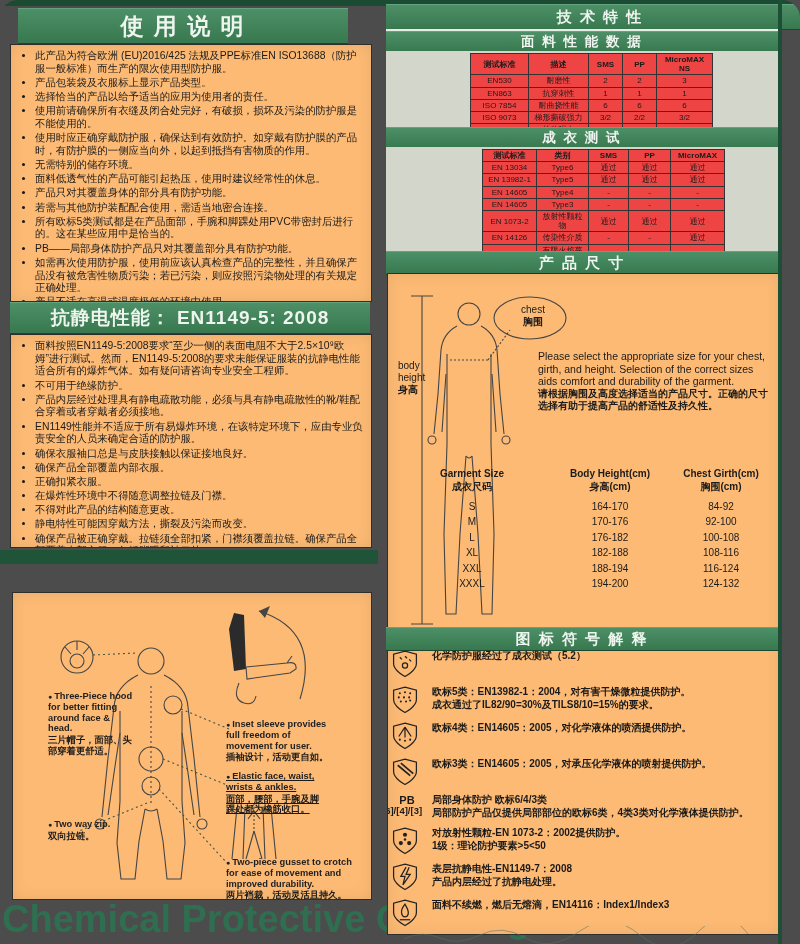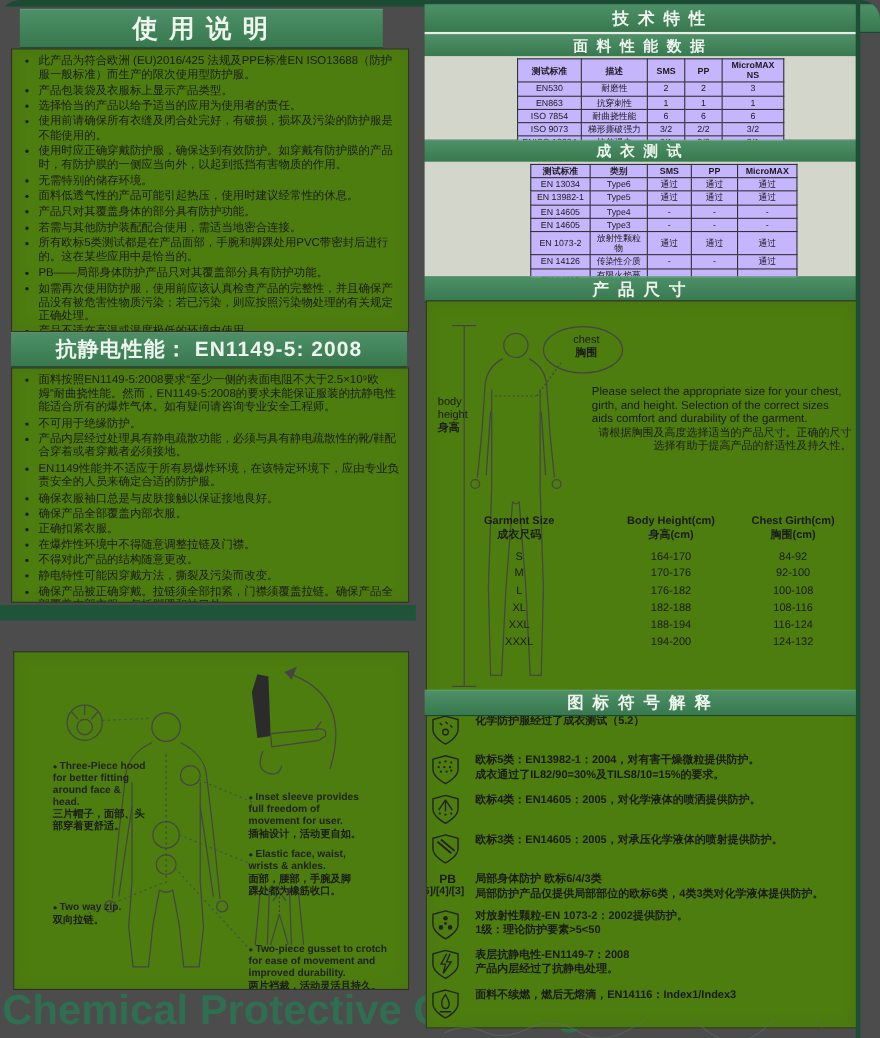--- a/index.html
+++ b/index.html
@@ -2,28 +2,28 @@
 <html><head>
 <meta charset="utf-8">
 <style>
   html,body{margin:0;padding:0;background:#4c4c4c;}
   #page{position:relative;width:800px;height:944px;overflow:hidden;
         background:linear-gradient(115deg,#8cb299 0%,#79a habit 0%,#79a689 40%,#638f74 100%);
         font-family:"Liberation Sans","DejaVu Sans",sans-serif;color:#1b1b1b;border-radius:18px;}
   .bar{position:absolute;background:linear-gradient(#4d8f66,#37784f);color:#eef4ee;
        font-weight:bold;text-align:center;border-top:1px solid #63a37e;border-bottom:1px solid #1b4730;
        display:flex;align-items:center;justify-content:center;letter-spacing:2px;}
-  .panel{position:absolute;background:#4d7c0f;border:1px solid #2e2e2e;box-shadow:inset 0 0 14px rgba(60,70,60,.12);}
+  .panel{position:absolute;background:#fdba74;border:1px solid #2e2e2e;box-shadow:inset 0 0 14px rgba(60,70,60,.12);}
   .band{position:absolute;background:#d2d6cb;}
   .top-strip{position:absolute;left:0;top:0;width:800px;height:6px;background:#1b4c33;}
   .right-edge{position:absolute;left:778px;top:0;width:4px;height:944px;background:#1d4f36;}
   .divider{position:absolute;left:0;top:550px;width:378px;height:14px;background:#1f5438;}
   ul.blist{margin:0;padding:5px 8px 4px 24px;font-size:10.4px;line-height:1.22;}
   ul.blist li{margin-bottom:1.5px;}
-  table.dtab{border-collapse:collapse;background:#c4b5fd;}
+  table.dtab{border-collapse:collapse;background:#ef4444;}
   table.dtab th,table.dtab td{border:1px solid #333;font-size:8px;line-height:1.15;
         padding:1px 2px;text-align:center;font-weight:normal;}
   table.dtab th{font-weight:bold;}
   .sizegrid{position:absolute;display:grid;grid-template-columns:140px 136px 86px;
         font-size:10px;text-align:center;row-gap:4.5px;}
   .sizegrid .hd{font-weight:bold;line-height:1.25;margin-bottom:3px;}
   .sizegrid .hd .zh{font-weight:bold;}
   .callout{position:absolute;font-size:9.3px;line-height:1.16;}
   .callout .en{font-weight:bold;color:#222;}
   .callout .en::before{content:"● ";font-size:7px;}
@@ -64,21 +64,21 @@
         <li>如需再次使用防护服，使用前应该认真检查产品的完整性，并且确保产品没有被危害性物质污染；若已污染，则应按照污染物处理的有关规定正确处理。</li>
         <li>产品不适在高温或温度极低的环境中使用。</li>
       </ul>
   </div>
 
   <div class="bar" style="left:10px;top:302px;width:360px;height:30px;font-size:19px;letter-spacing:1px;">抗静电性能： EN1149-5: 2008</div>
 
   <div class="panel" style="left:10px;top:334px;width:360px;height:212px;overflow:hidden;">
     <ul class="blist">
 
-    <li>面料按照EN1149-5:2008要求“至少一侧的表面电阻不大于2.5×10⁹欧姆”耐曲挠性能。然而，EN1149-5:2008的要求未能保证服装的抗静电性能适合所有的爆炸气体。如有疑问请咨询专业安全工程师。</li>
+    <li>面料按照EN1149-5:2008要求“至少一侧的表面电阻不大于2.5×10⁹欧姆”进行测试。然而，EN1149-5:2008的要求未能保证服装的抗静电性能适合所有的爆炸气体。如有疑问请咨询专业安全工程师。</li>
         <li>不可用于绝缘防护。</li>
         <li>产品内层经过处理具有静电疏散功能，必须与具有静电疏散性的靴/鞋配合穿着或者穿戴者必须接地。</li>
         <li>EN1149性能并不适应于所有易爆炸环境，在该特定环境下，应由专业负责安全的人员来确定合适的防护服。</li>
         <li>确保衣服袖口总是与皮肤接触以保证接地良好。</li>
         <li>确保产品全部覆盖内部衣服。</li>
         <li>正确扣紧衣服。</li>
         <li>在爆炸性环境中不得随意调整拉链及门襟。</li>
         <li>不得对此产品的结构随意更改。</li>
         <li>静电特性可能因穿戴方法，撕裂及污染而改变。</li>
         <li>确保产品被正确穿戴。拉链须全部扣紧，门襟须覆盖拉链。确保产品全部覆盖内部衣服，包括脚踝和袖口处。</li>
@@ -139,21 +139,21 @@
       </g>
     </svg>
     <div class="callout" style="left:35px;top:98px;width:86px;">
       <div class="en">Three-Piece hood for better fitting around face &amp; head.</div>
       <div class="zh">三片帽子，面部、头部穿着更舒适。</div>
     </div>
     <div class="callout" style="left:213px;top:126px;width:106px;">
       <div class="en">Inset sleeve provides full freedom of movement for user.</div>
       <div class="zh">插袖设计，活动更自如。</div>
     </div>
-    <div class="callout" style="left:213px;top:178px;width:100px;">
+    <div class="callout" style="left:213px;top:178px;width:100px;text-decoration:underline;">
       <div class="en">Elastic face, waist, wrists &amp; ankles.</div>
       <div class="zh">面部，腰部，手腕及脚踝处都为橡筋收口。</div>
     </div>
     <div class="callout" style="left:35px;top:226px;width:90px;">
       <div class="en">Two way zip.</div>
       <div class="zh">双向拉链。</div>
     </div>
     <div class="callout" style="left:213px;top:264px;width:132px;">
       <div class="en">Two-piece gusset to crotch for ease of movement and improved durability.</div>
       <div class="zh">两片裆裁，活动灵活且持久。</div>
@@ -331,21 +331,21 @@
     <div class="lab" style="left:116px;top:30px;width:58px;text-align:center;">
       <div>chest</div>
       <div class="zh">胸围</div>
     </div>
     <div class="lab" style="left:10px;top:86px;width:46px;">
       <div>body</div>
       <div>height</div>
       <div class="zh">身高</div>
     </div>
     <div class="lab" style="left:150px;top:76px;width:236px;font-size:10.5px;">Please select the appropriate size for your chest, girth, and height. Selection of the correct sizes aids comfort and durability of the garment.</div>
-    <div class="lab zh" style="left:150px;top:114px;width:236px;font-weight:normal;text-align:right;">请根据胸围及高度选择适当的产品尺寸。正确的尺寸选择有助于提高产品的舒适性及持久性。</div>
+    <div class="lab zh" style="left:150px;top:114px;width:236px;font-weight:bold;">请根据胸围及高度选择适当的产品尺寸。正确的尺寸选择有助于提高产品的舒适性及持久性。</div>
 
     <div class="sizegrid" style="left:14px;top:194px;width:362px;">
         <div class="hd">
           <div>Garment Size</div>
           <div class="zh">成衣尺码</div>
         </div>
         <div class="hd">
           <div>Body Height(cm)</div>
           <div class="zh">身高(cm)</div>
         </div>

